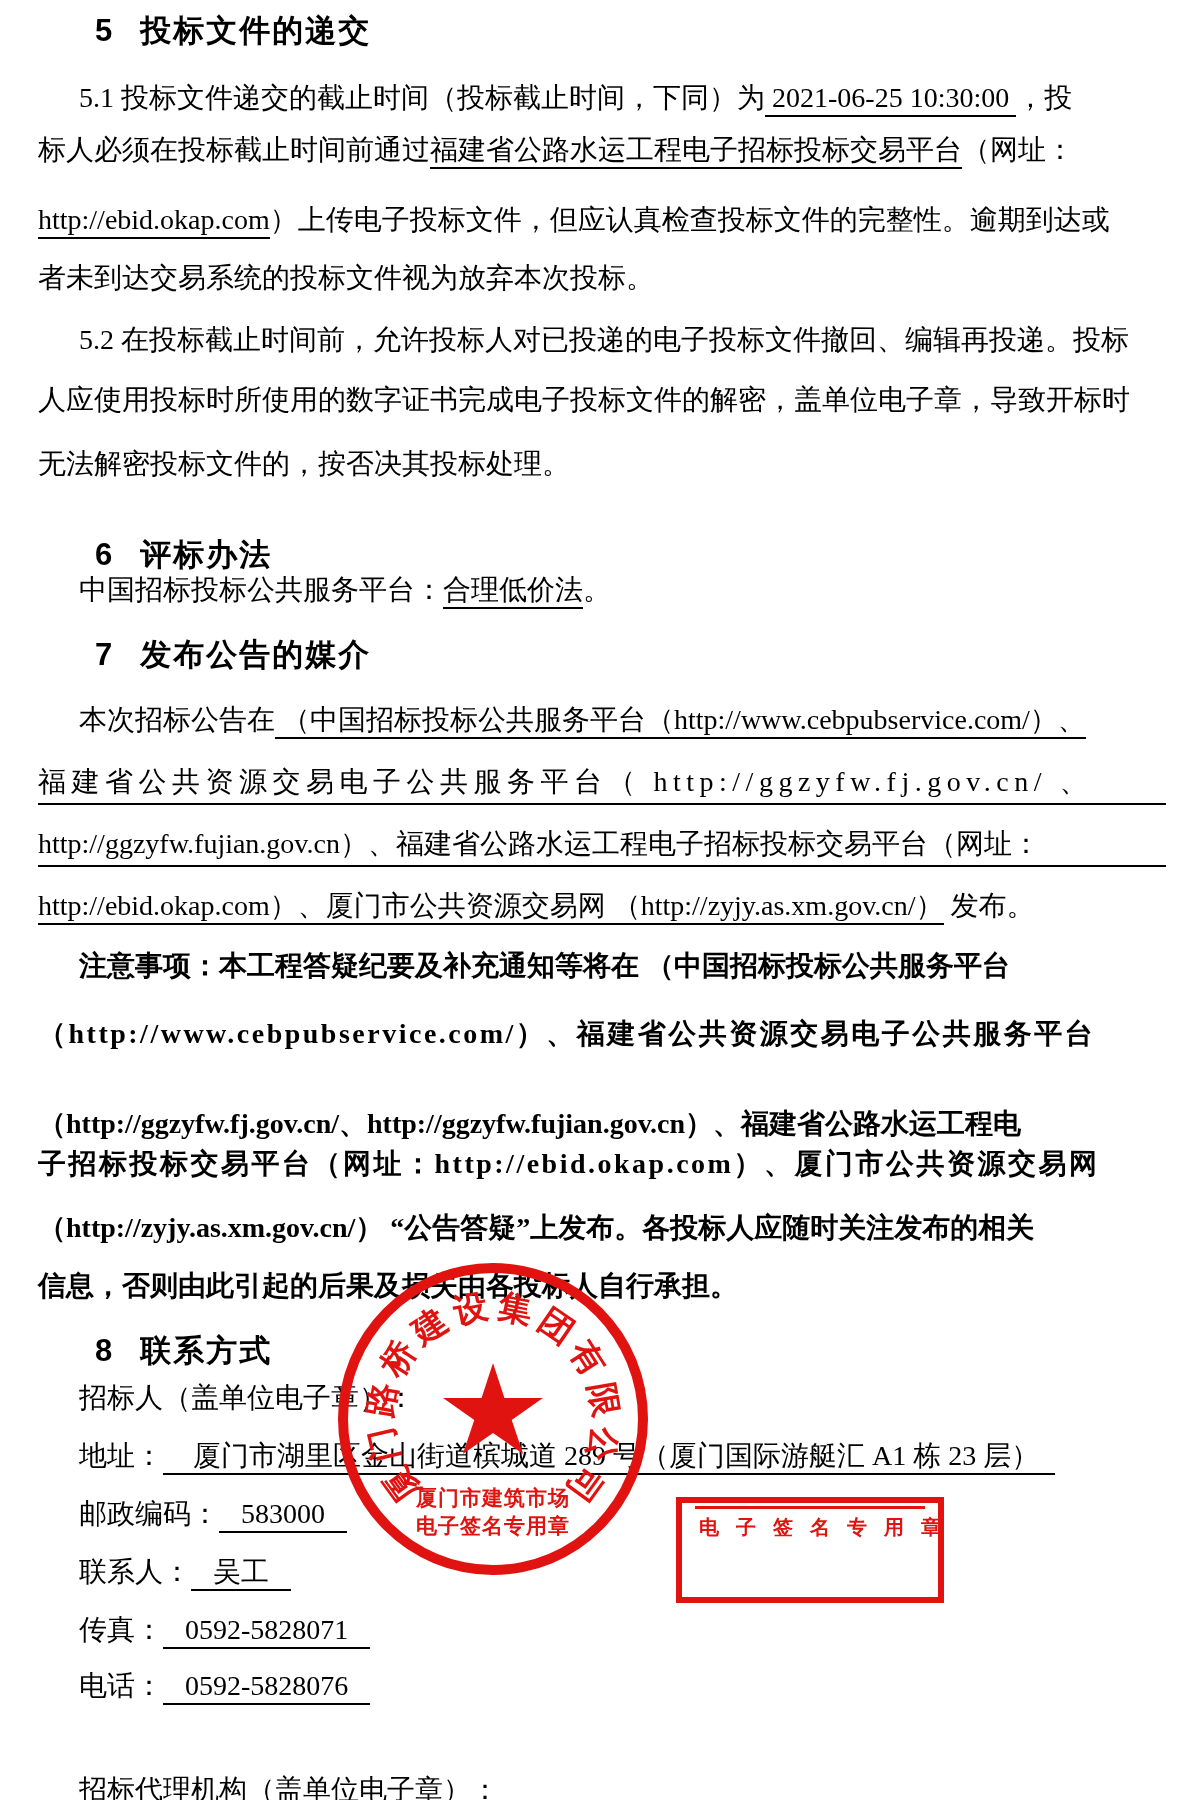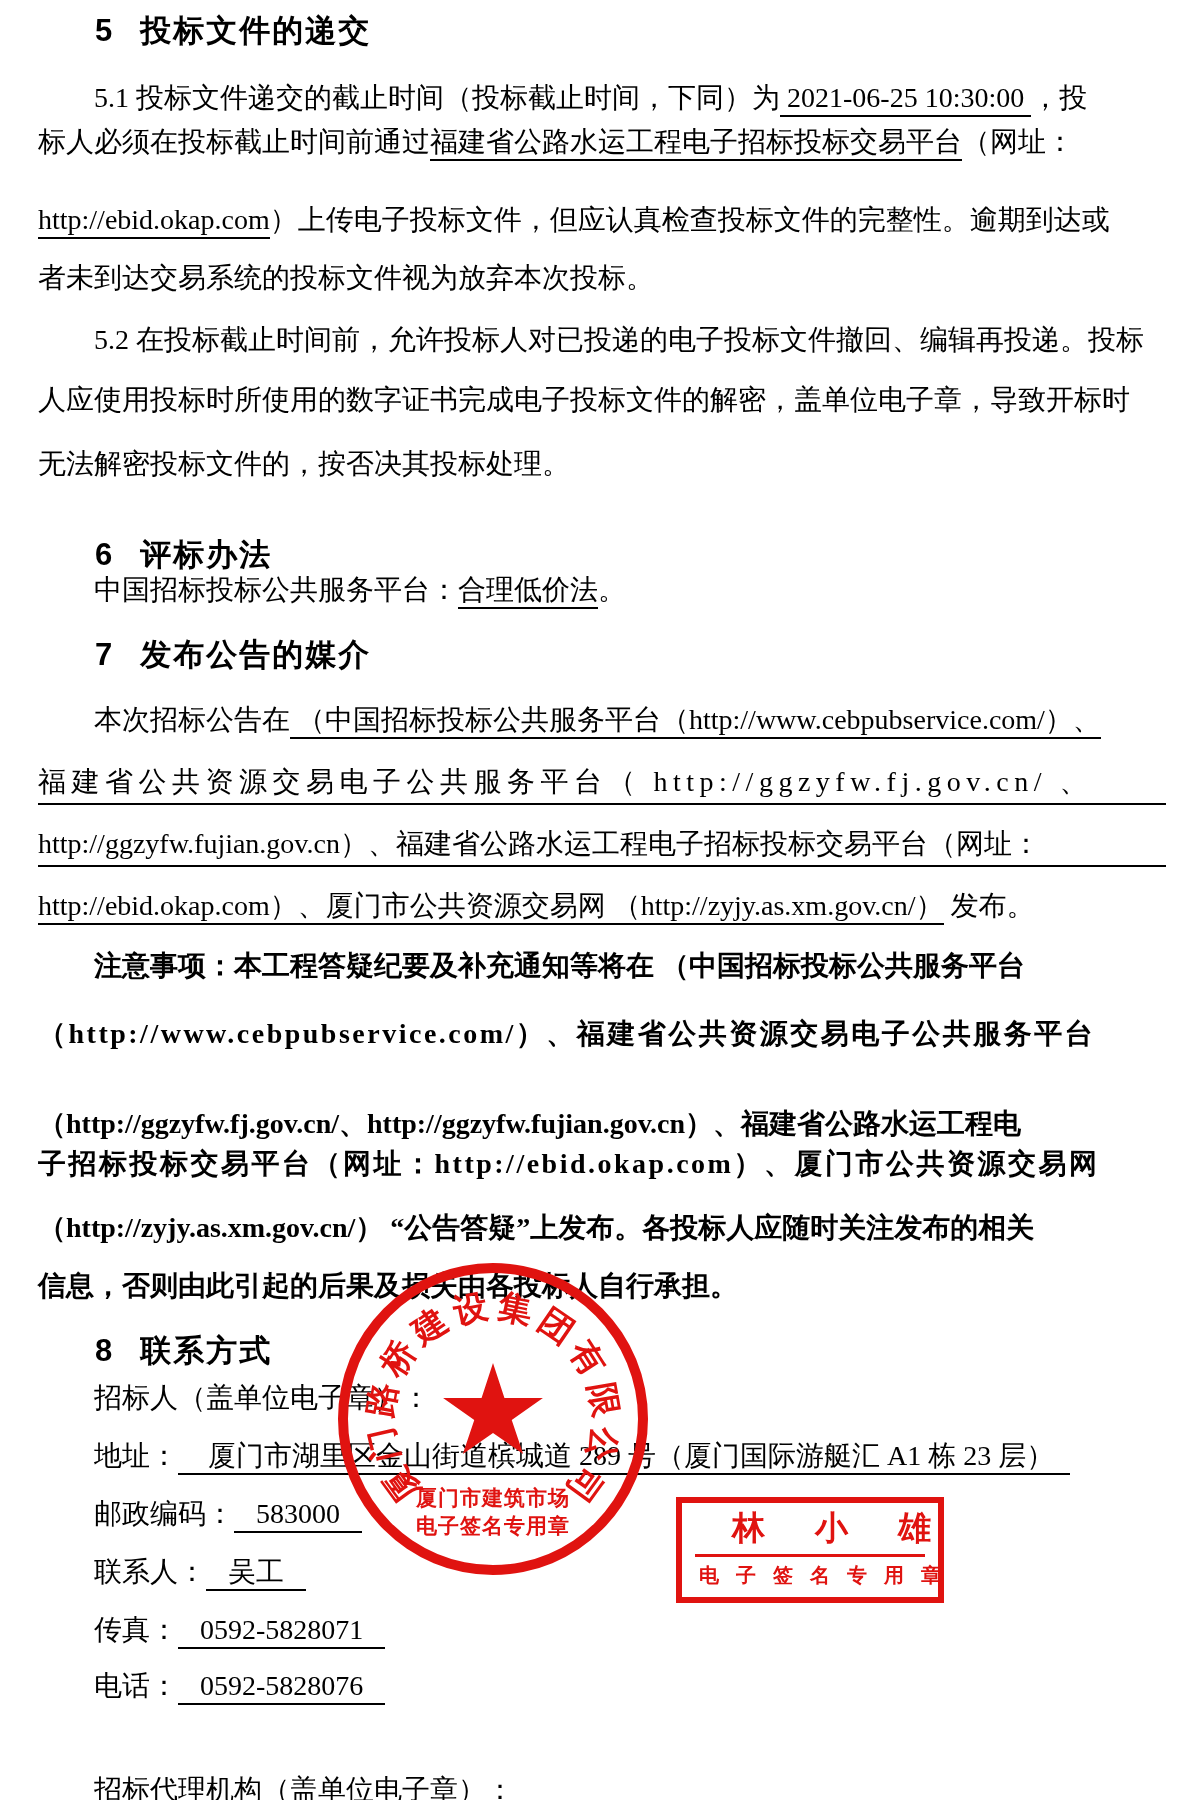--- a/index.html
+++ b/index.html
@@ -2,21 +2,21 @@
 <html><head>
 <meta charset="utf-8">
 <style>
   html,body{margin:0;padding:0;}
   body{
     width:1200px;height:1800px;position:relative;overflow:hidden;
     background:#ffffff;color:#000;
     font-family:"Liberation Serif","DejaVu Serif",serif;
   }
   .line{position:absolute;font-size:28px;line-height:1.25;white-space:nowrap;}
-  .ind{left:94px;text-align:center;}
+  .ind{left:79px;text-align:center;}
   .flush{left:38px;}
   .heading{
     position:absolute;left:95px;font-size:31px;font-weight:bold;white-space:nowrap;
     font-family:"Liberation Sans","DejaVu Sans",sans-serif;letter-spacing:2px;
   }
   .heading .hnum{margin-right:26px;}
   .u{border-bottom:2px solid #000;padding-bottom:2px;}
   .uv{border-bottom:2px solid #000;padding:0 22px 2px 22px;}
   .u-addr{border-bottom:2px solid #000;padding:0 16px 2px 30px;}
   .fullu{border-bottom:2px solid #000;padding-bottom:4px;display:inline-block;min-width:1128px;}
@@ -63,21 +63,21 @@
 </head>
 <body style="--red: #e01310;">
 
 <div class="heading" style="top:10px;">
   <span class="hnum">5</span><span>投标文件的递交</span>
 </div>
 
 <div class="line ind" style="top:80px;">
   <span>5.1 投标文件递交的截止时间（投标截止时间，下同）为</span><span class="u"> 2021-06-25 10:30:00 </span><span>，投</span>
 </div>
-<div class="line flush" style="top:124px;">
+<div class="line flush" style="top:132px;">
   <span>标人必须在投标截止时间前通过</span><span class="u">福建省公路水运工程电子招标投标交易平台</span><span>（网址：</span>
 </div>
 <div class="line flush" style="top:202px;">
   <span class="u">http://ebid.okap.com</span><span>）上传电子投标文件，但应认真检查投标文件的完整性。逾期到达或</span>
 </div>
 <div class="line flush" style="top:260px;">者未到达交易系统的投标文件视为放弃本次投标。</div>
 
 <div class="line ind" style="top:322px;">5.2 在投标截止时间前，允许投标人对已投递的电子投标文件撤回、编辑再投递。投标</div>
 <div class="line flush" style="top:382px;">人应使用投标时所使用的数字证书完成电子投标文件的解密，盖单位电子章，导致开标时</div>
 <div class="line flush" style="top:446px;">无法解密投标文件的，按否决其投标处理。</div>
@@ -148,16 +148,15 @@
       <span class="arc-char" style="transform: translate(-50%, -50%) rotate(80.1818deg) translateY(-112px);">限</span>
       <span class="arc-char" style="transform: translate(-50%, -50%) rotate(103.091deg) translateY(-112px);">公</span>
       <span class="arc-char" style="transform: translate(-50%, -50%) rotate(126deg) translateY(-112px);">司</span>
     </div>
   <div class="stamp-star"></div>
   <div class="stamp-inner l1">厦门市建筑市场</div>
   <div class="stamp-inner l2">电子签名专用章</div>
 </div>
 
 <div class="stamp-rect">
-  <div class="rect-name">林小雄</div>
   <div class="rect-divider"></div>
   <div class="rect-sub">电子签名专用章</div>
 </div>
 
 </body></html>

